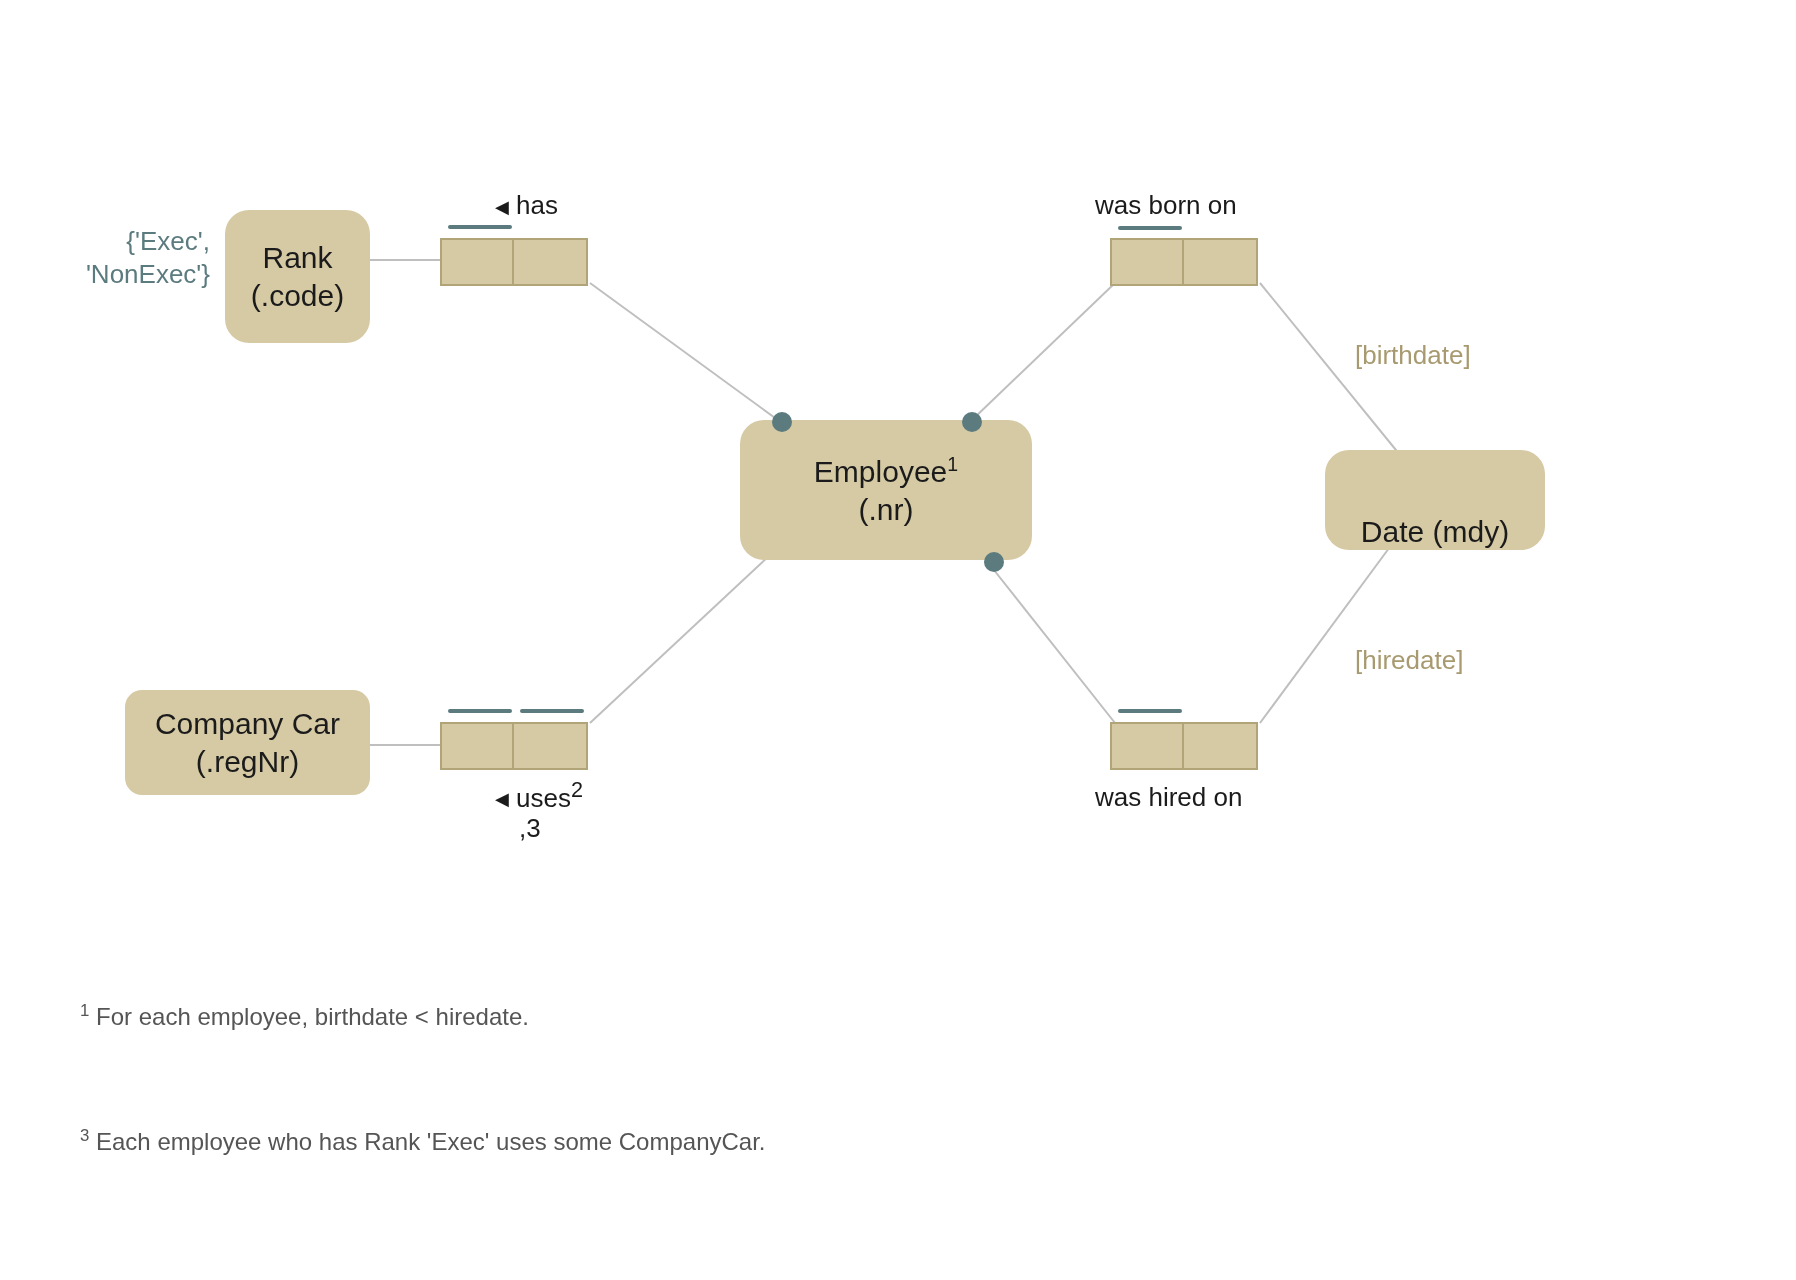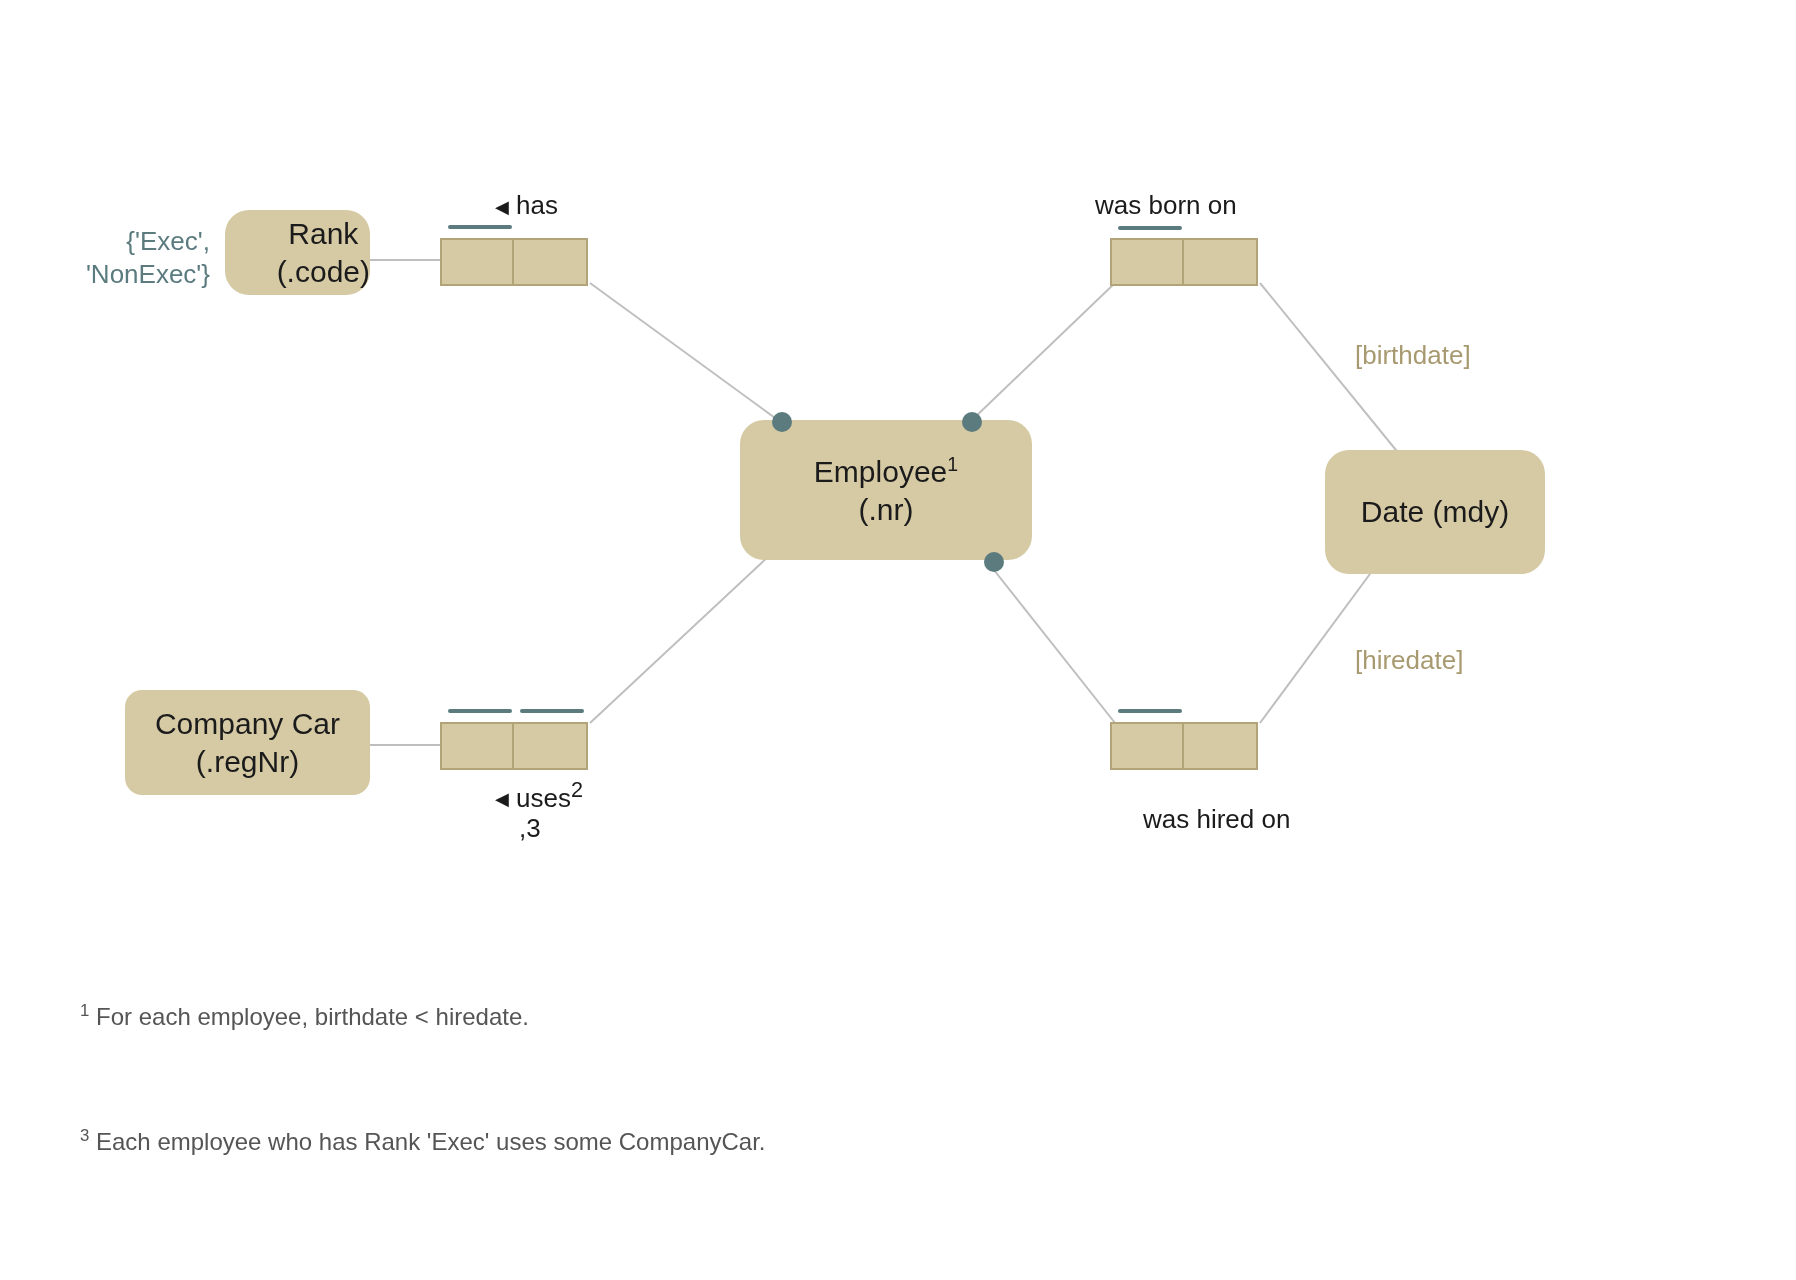--- a/index.html
+++ b/index.html
@@ -123,21 +123,21 @@
     <line x1="990" y1="565" x2="1115" y2="723"></line>
 
     <line x1="1260" y1="723" x2="1395" y2="540"></line>
   </svg>
 
   <div class="valuelist" style="left:70px; top:225px; width:140px;">
     <div>{'Exec',</div>
     <div>'NonExec'}</div>
   </div>
 
-  <div class="entity" style="left:225px; top:210px; width:145px; height:85px;justify-content:flex-end;">
+  <div class="entity" style="left:225px; top:210px; width:145px; height:133px;">
     <div>
       <div>Rank</div>
       <div>(.code)</div>
     </div>
   </div>
 
   <div class="entity" style="left:125px; top:690px; width:245px; height:105px;border-radius:17px;">
     <div>
       <div>Company Car</div>
       <div>(.regNr)</div>
@@ -146,21 +146,21 @@
 
   <div class="entity" style="left:740px; top:420px; width:292px; height:140px;">
     <div>
       <div>
         <span>Employee</span><sup>1</sup>
       </div>
       <div>(.nr)</div>
     </div>
   </div>
 
-  <div class="entity" style="left:1325px; top:450px; width:220px; height:124px;">
+  <div class="entity" style="left:1325px; top:450px; width:220px; height:100px;align-items:flex-end;">
     <div>Date (mdy)</div>
   </div>
 
   <div class="uline" style="left:448px; top:225px; width:64px;"></div>
   <div class="factbox" style="left:440px; top:238px;">
     <div class="cell"></div>
     <div class="cell"></div>
   </div>
   <div class="label" style="left:495px; top:190px;">
     <span class="tri">◀</span>
@@ -184,21 +184,21 @@
   <div class="factbox" style="left:1110px; top:238px;">
     <div class="cell"></div>
     <div class="cell"></div>
   </div>
 
   <div class="uline" style="left:1118px; top:709px; width:64px;"></div>
   <div class="factbox" style="left:1110px; top:722px;">
     <div class="cell"></div>
     <div class="cell"></div>
   </div>
-  <div class="label" style="left:1095px; top:804px;margin-left:48px;">was hired on</div>
+  <div class="label" style="left:1095px; top:782px;">was hired on</div>
 
   <div class="dot" style="left:772px; top:412px;"></div>
   <div class="dot" style="left:962px; top:412px;"></div>
   <div class="dot" style="left:984px; top:552px;"></div>
 
   <div class="rolelabel" style="left:1355px; top:340px;">[birthdate]</div>
   <div class="rolelabel" style="left:1355px; top:645px;">[hiredate]</div>
 
   <div class="footnote" style="left:80px; top:1000px;">
     <sup>1</sup><span> For each employee, birthdate &lt; hiredate.</span>

